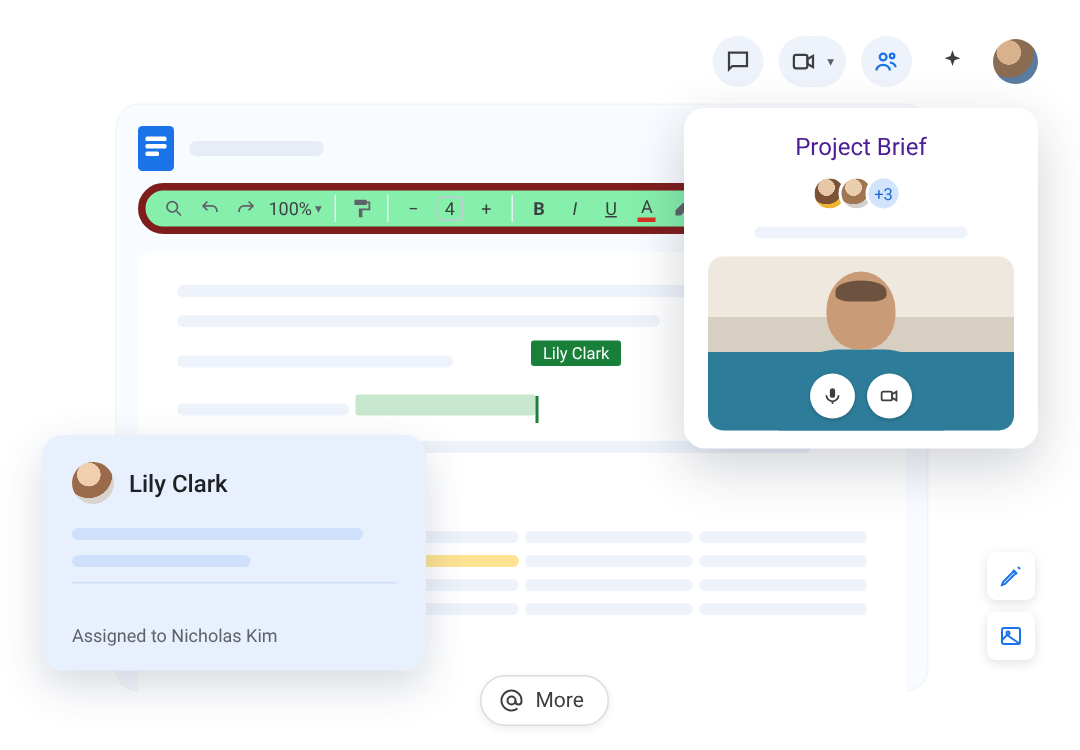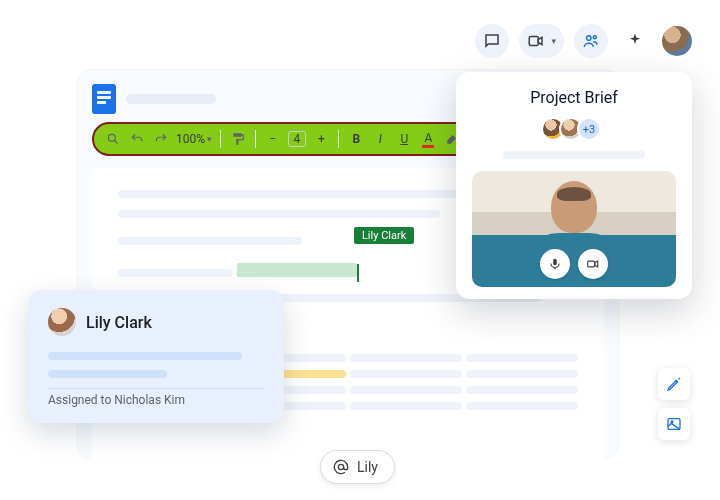--- a/index.html
+++ b/index.html
@@ -36,21 +36,21 @@
   }
   .docs-logo::before, .docs-logo::after {
     content:""; position:absolute; left:5px; right:5px; height:3px; background:#fff; border-radius:1px;
   }
   .docs-logo::before { top:7px; box-shadow: 0 5px 0 #fff; }
   .docs-logo::after { top:17px; width:9px; }
   .title-ph { height:10px; width:90px; background:#e7edf6; border-radius:5px; }
 
   .toolbar {
     display:flex; align-items:center; gap:6px; height:34px;
-    background:#84cc16; border:2px solid #7f1d1d; border-radius:18px; padding:0 10px;
+    background:#86efac; border:5px solid #7f1d1d; border-radius:18px; padding:0 10px;
     font-size:12px; color:#3c4043;
   }
   .tb-sep { width:1px; height:18px; background:#e7edf6; margin:0 2px; }
   .tb-btn { display:flex; align-items:center; justify-content:center; min-width:18px; height:24px; border-radius:4px; }
   .fontsize-box { border:1px solid #c6ccd6; border-radius:3px; padding:0 5px; font-size:12px; }
   .caret { font-size:9px; margin-left:2px; color:#5f6368; }
 
   .page {
     margin-top:12px; background:#fff; border-radius:8px 8px 0 0; padding:22px 26px 0 26px;
     height:300px; position:relative; overflow:hidden;
@@ -85,37 +85,37 @@
     box-shadow:0 10px 28px rgba(26,52,85,.18);
   }
   .mention-head { display:flex; align-items:center; gap:10px; margin-bottom:16px; }
   .avatar-lc {
     width:28px; height:28px; border-radius:50%;
     background: radial-gradient(circle at 40% 30%, #f0cfae 0 30%, #9b6a4a 31% 60%, #d9d3cd 61% 100%);
   }
   .mention-name { font-size:16px; font-weight:500; color:#202124; }
   .mention-link { color:#1a73e8; font-size:14px; margin-bottom:14px; display:block; }
   .ph-line { height:8px; background:#cfe0fb; border-radius:4px; margin-bottom:10px; }
-  .assigned { font-size:12px; color:#5f6368; border-top:1px solid #cdddf6; padding-top:4px; margin-top:6px; }
+  .assigned { font-size:12px; color:#5f6368; border-top:1px solid #cdddf6; padding-top:28px; margin-top:6px; }
 
   
   .more-chip {
     position:absolute; left:320px; top:450px;
     background:#fff; border:1px solid #dadce0; border-radius:20px; height:34px;
     display:flex; align-items:center; gap:8px; padding:0 16px 0 12px;
     font-size:14px; color:#3c4043; box-shadow:0 2px 6px rgba(0,0,0,.08);
   }
 
   
   .meet-card {
     position:absolute; right:28px; top:72px; width:236px;
     background:#fff; border-radius:14px; padding:16px 16px 12px 16px;
     box-shadow:0 12px 36px rgba(20,30,50,.20);
   }
-  .meet-title { text-align:center; font-size:16px; color:#0f172a; margin-bottom:10px; }
+  .meet-title { text-align:center; font-size:16px; color:#4c1d95; margin-bottom:10px; }
   .meet-avs { display:flex; justify-content:center; gap:-6px; margin-bottom:10px; }
   .meet-avs > * { margin-left:-6px; }
   .av { width:24px; height:24px; border-radius:50%; border:2px solid #fff; }
   .av1 { background: radial-gradient(circle at 40% 30%, #e8c7a9 0 30%, #7b5235 31% 60%, #f0b431 61% 100%); }
   .av2 { background: radial-gradient(circle at 40% 30%, #eacfae 0 30%, #a07552 31% 60%, #d0d0d0 61% 100%); }
   .plus-badge { width:24px; height:24px; border-radius:50%; background:#d2e3fc; color:#1967d2; font-size:11px; display:flex; align-items:center; justify-content:center; border:2px solid #fff; }
   .meet-ph { height:8px; width:70%; margin:0 auto 12px; background:#eef3fb; border-radius:4px; }
   .video {
     width:100%; height:116px; border-radius:10px; position:relative; overflow:hidden;
     background: linear-gradient(180deg,#efe8de 0 35%, #d8cfc3 35% 55%, #2d7d9a 55% 100%);
@@ -316,21 +316,21 @@
   <div class="ph-line" style="width:90%"></div>
   <div class="ph-line" style="width:55%"></div>
   <div class="assigned">Assigned to Nicholas Kim</div>
 </div>
 
 <div class="more-chip">
   <svg width="16" height="16" viewBox="0 0 24 24" fill="none" stroke="#3c4043" stroke-width="2">
       <circle cx="12" cy="12" r="4"></circle>
       <path d="M16 12v1a3 3 0 006 0v-1a10 10 0 10-4 8"></path>
     </svg>
-  <span>Lily</span>
+  <span>More</span>
 </div>
 
 <div class="meet-card">
   <div class="meet-title">Project Brief</div>
   <div class="meet-avs">
     <div class="av av1"></div>
     <div class="av av2"></div>
     <div class="plus-badge">+3</div>
   </div>
   <div class="meet-ph"></div>

